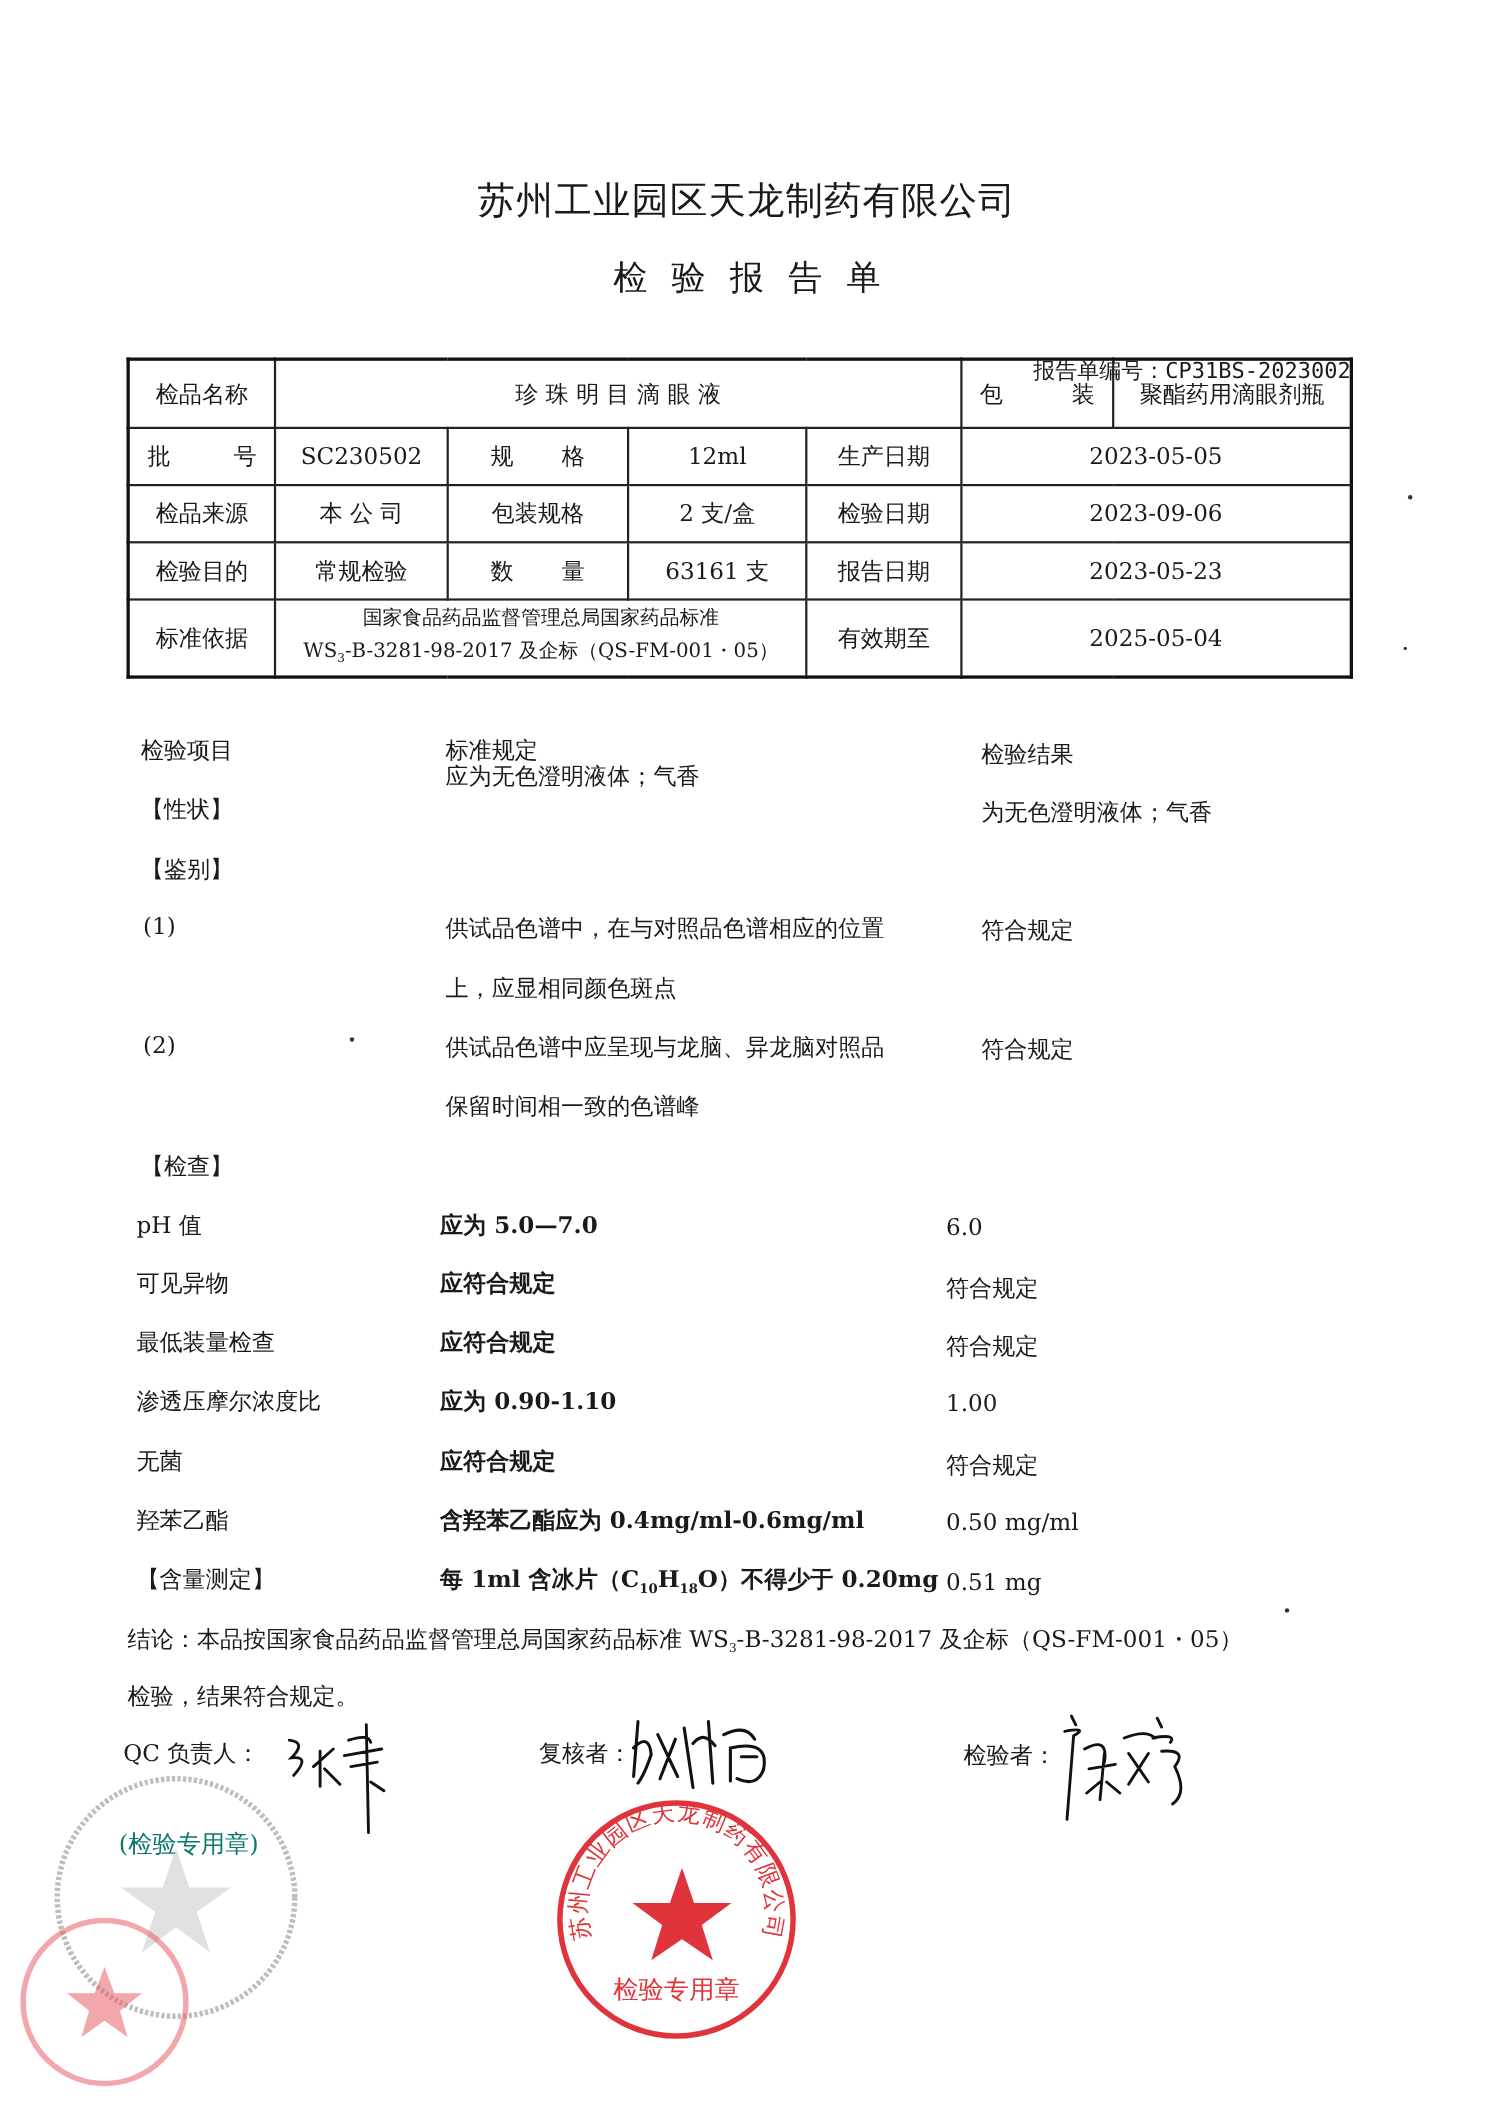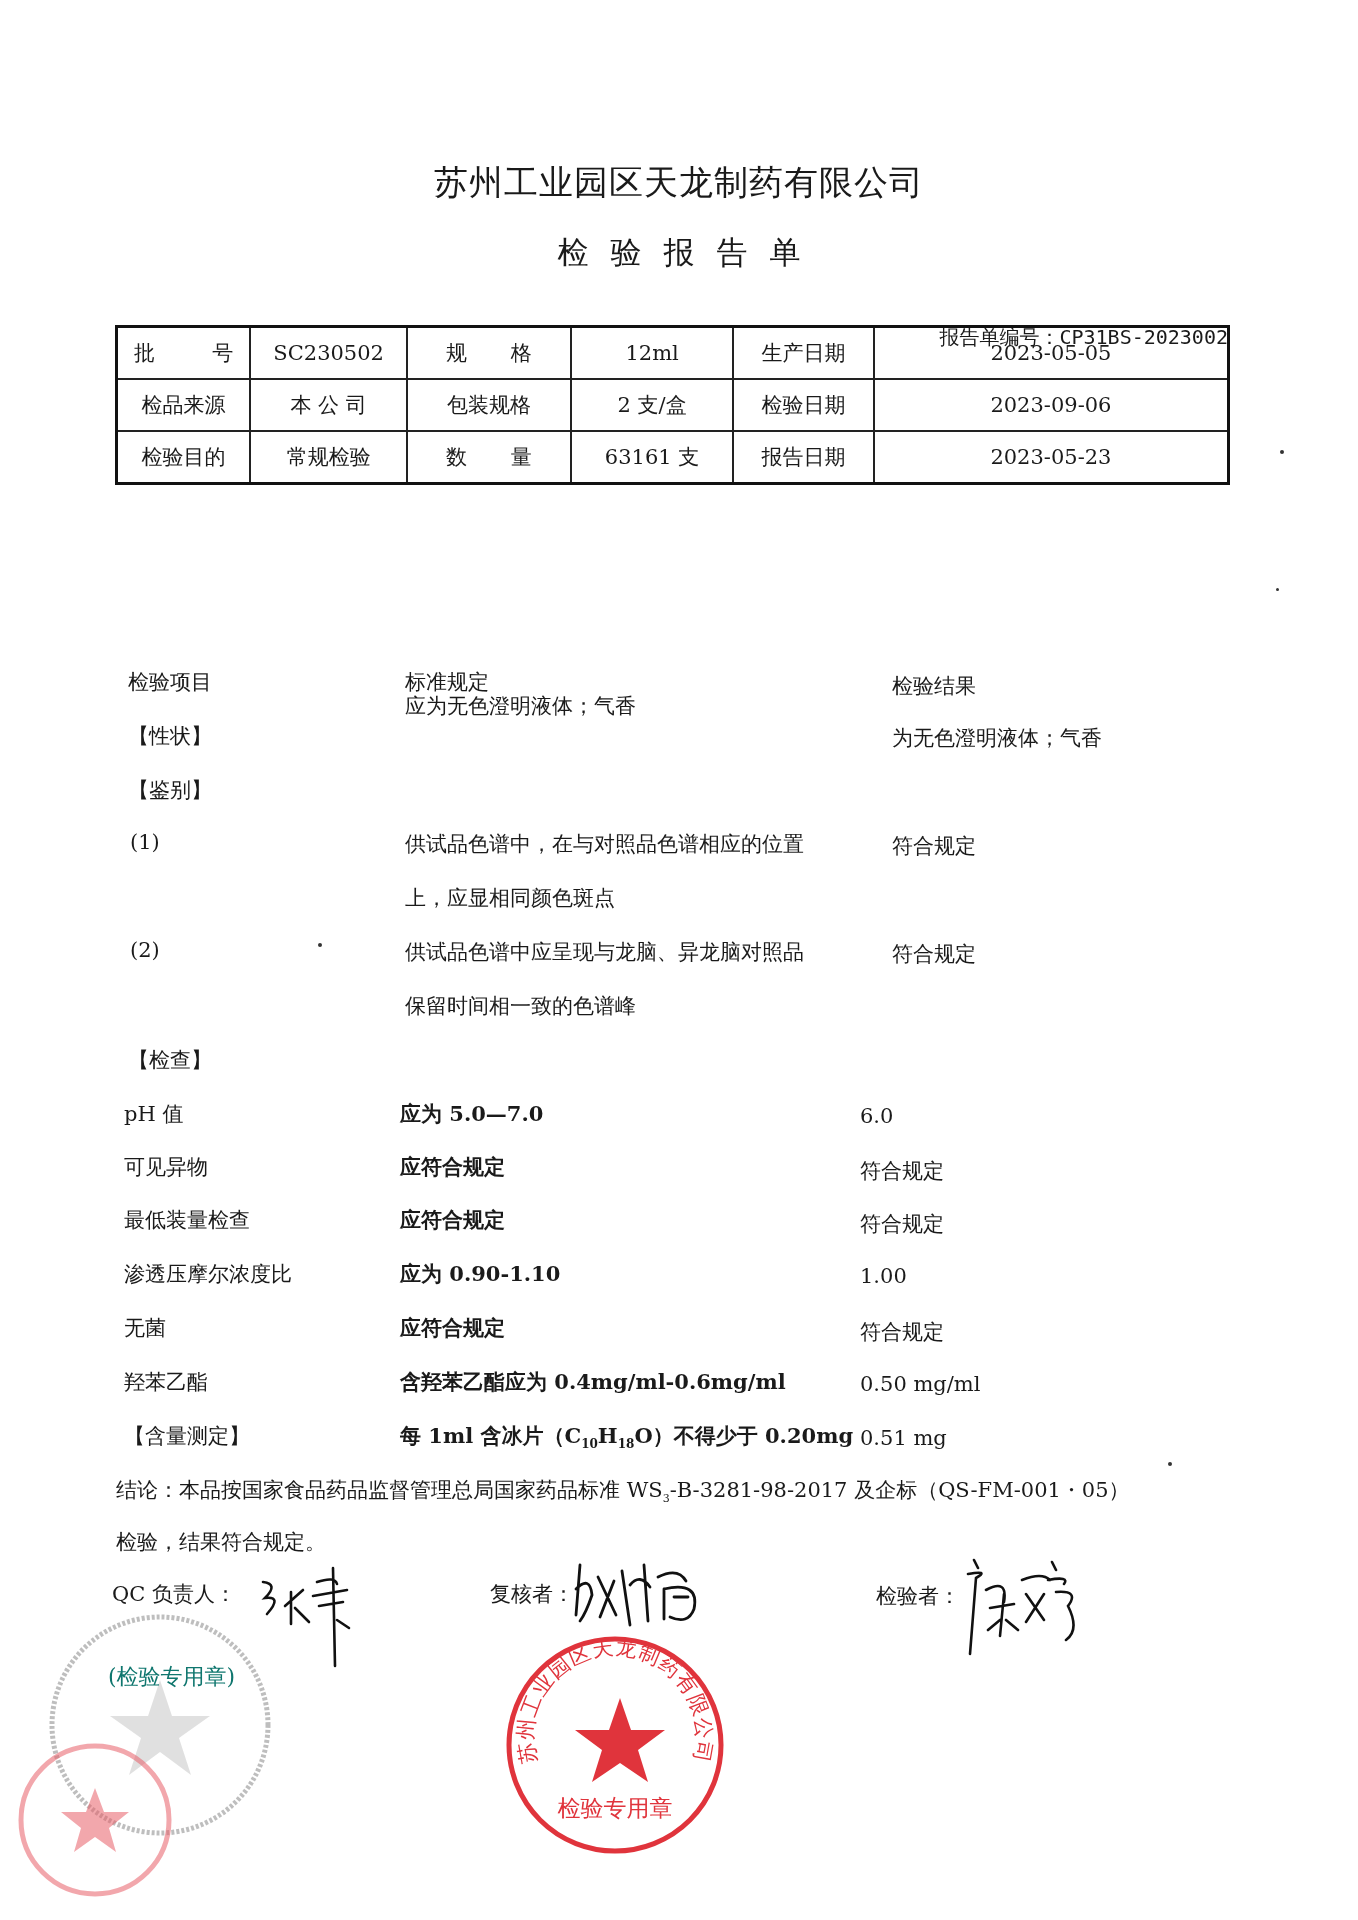--- a/index.html
+++ b/index.html
@@ -57,20 +57,31 @@
   <colgroup>
     <col style="width:134px">
       <col style="width:157px">
       <col style="width:164px">
       <col style="width:163px">
       <col style="width:141px">
       <col style="width:139px">
       <col style="width:217px">
   </colgroup>
   <tbody>
+      <tr class="r1">
+    <td><span>检品名称</span></td>
+    <td colspan="4">珍 珠 明 目 滴 眼 液</td>
+    <td>
+          <div class="lbl-spread">
+            <span>包</span>
+            <span>装</span>
+          </div>
+        </td>
+    <td>聚酯药用滴眼剂瓶</td>
+  </tr>
   <tr class="r2">
     <td>
           <div class="lbl-spread">
             <span>批</span>
             <span>号</span>
           </div>
         </td>
     <td>SC230502</td>
     <td>
           <div class="lbl-spread" style="padding:0 38px">
@@ -95,20 +106,29 @@
     <td>常规检验</td>
     <td>
           <div class="lbl-spread" style="padding:0 38px">
             <span>数</span>
             <span>量</span>
           </div>
         </td>
     <td>63161 支</td>
     <td>报告日期</td>
     <td colspan="2">2023-05-23</td>
+  </tr>
+  <tr class="r5">
+    <td>标准依据</td>
+    <td colspan="3" class="std-cell">
+      <div>国家食品药品监督管理总局国家药品标准</div>
+      <div><span>WS</span><sub style="font-size:11px">3</sub><span>-B-3281-98-2017 及企标（QS-FM-001・05）</span></div>
+    </td>
+    <td>有效期至</td>
+    <td colspan="2">2025-05-04</td>
   </tr>
 </tbody>
   </table>
 
 <div class="row c1" style="top:668px">检验项目</div>
 <div class="row c2" style="top:668px">标准规定</div>
 <div class="row c3" style="top:672px">检验结果</div>
 
 <div class="row c1" style="top:722px">【性状】</div>
 <div class="row c2" style="top:692px">应为无色澄明液体；气香</div>

